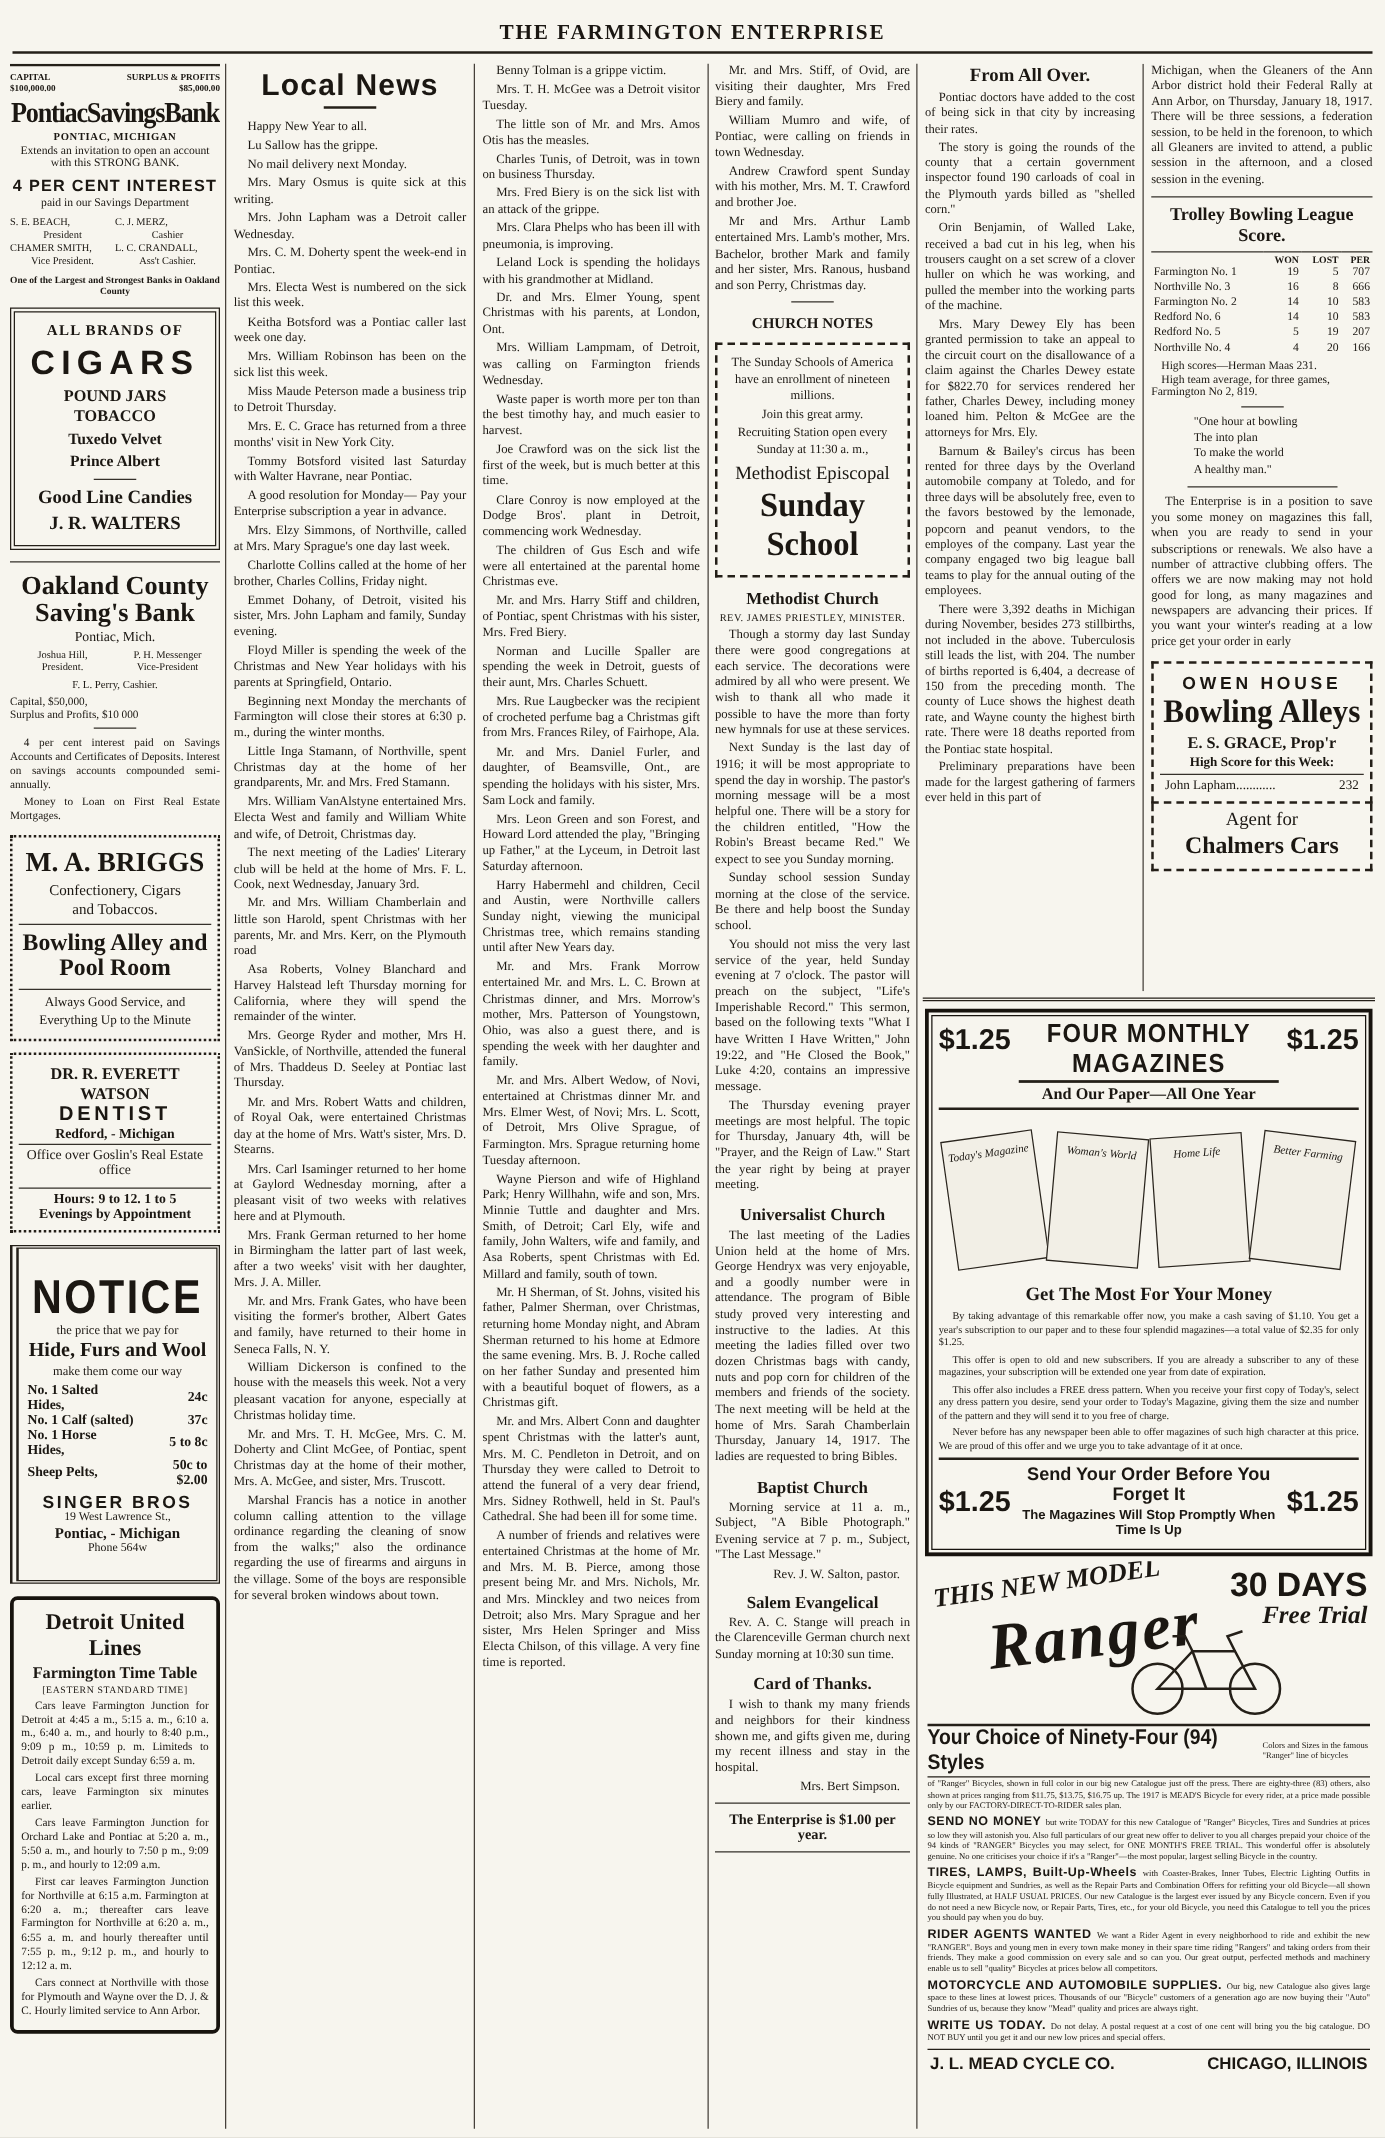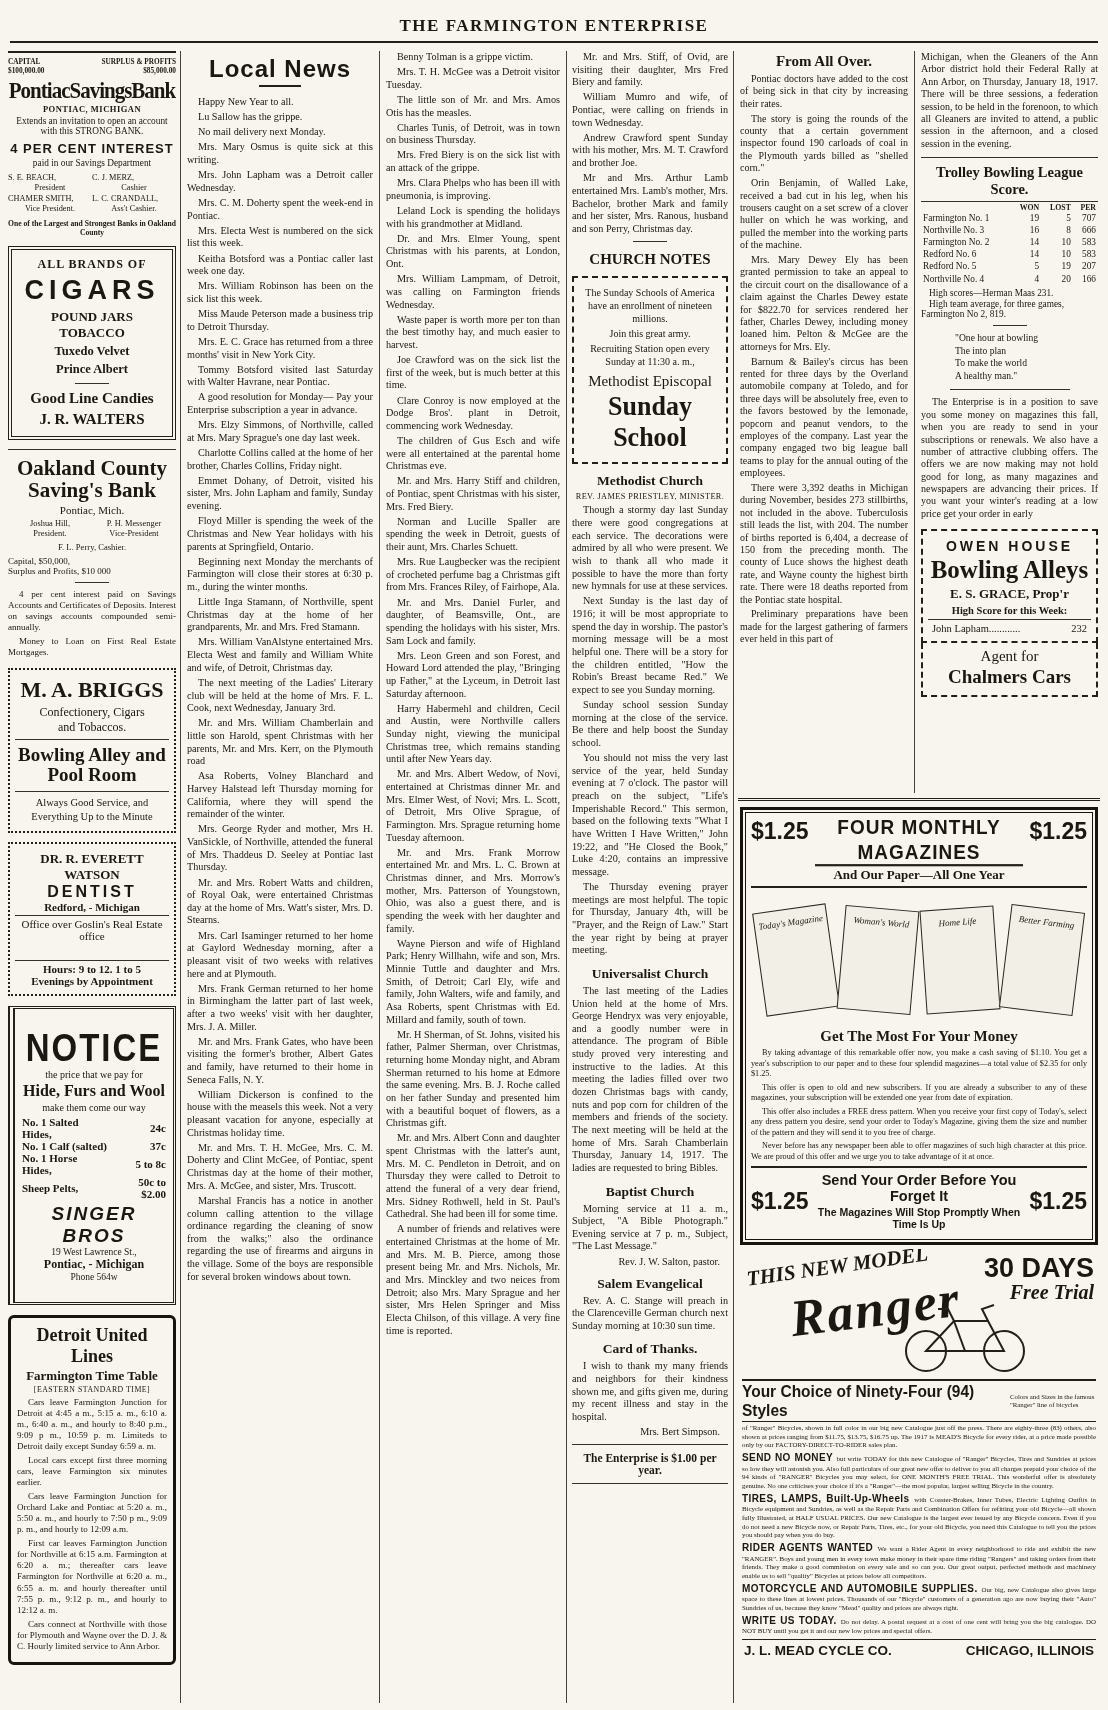--- a/index.html
+++ b/index.html
@@ -53,30 +53,30 @@
   .okl-off div{width:50%;text-align:center;line-height:1.25;}
   .okl-cash{font-size:8.6px;text-align:center;margin:2px 0 4px;}
   .okl-cap{font-size:9px;margin:4px 0 0;}
   .briggs-name{font-size:22px;font-weight:bold;}
   .briggs-sub{font-size:12px;margin:2px 0 4px;}
   .briggs-bowl{font-size:19px;font-weight:bold;line-height:1.1;border-top:1px solid #35302a;border-bottom:1px solid #35302a;padding:5px 0;margin:4px 0;}
   .briggs-foot{font-size:10.5px;line-height:1.3;}
   .dent-name{font-size:13px;font-weight:bold;}
   .dent-title{font-family:"Liberation Sans",sans-serif;font-size:16px;font-weight:bold;letter-spacing:3px;}
   .dent-line{font-size:11px;font-weight:bold;border-bottom:1px solid #35302a;padding-bottom:2px;margin-bottom:2px;}
-  .dent-office{font-size:11px;border-bottom:1px solid #35302a;padding-bottom:18px;margin-bottom:2px;}
+  .dent-office{font-size:11px;border-bottom:1px solid #35302a;padding-bottom:8px;margin-bottom:2px;}
   .dent-hours{font-size:11px;font-weight:bold;}
   .noticebox{border:3px double #241f18;border-left:7px double #241f18;padding:20px 5px;margin:10px 0;text-align:center;}
   .notice-name{font-family:"Liberation Sans",sans-serif;font-size:33px;font-weight:900;letter-spacing:2px;transform:scaleY(1.15);}
   .notice-sub{font-size:10px;margin:2px 0;}
   .notice-hide{font-size:16px;font-weight:bold;}
   .price{width:100%;border-collapse:collapse;margin:3px 0;}
   .price td{font-size:11px;font-weight:bold;padding:0 2px;text-align:left;}
   .price td:last-child{text-align:right;}
-  .singer{font-family:"Liberation Sans",sans-serif;font-size:19px;font-weight:bold;letter-spacing:2px;margin-top:3px;font-style:italic;}
+  .singer{font-family:"Liberation Sans",sans-serif;font-size:14px;font-weight:bold;letter-spacing:2px;margin-top:3px;}
   .singer-ad1{font-size:9.5px;}
   .singer-ad2{font-size:12px;font-weight:bold;}
   .dulbox{border:3px solid #17130e;border-radius:6px;padding:7px 6px;margin:10px 0;}
   .dul-name{font-size:18px;font-weight:bold;text-align:center;}
   .dul-sub{font-size:13px;font-weight:bold;text-align:center;margin:1px 0;}
   .dul-est{font-size:7.8px;text-align:center;letter-spacing:.5px;margin-bottom:3px;}
   .dulbox .para{font-size:9px;}
   
   .ssbox{border:2px dashed #241f18;padding:8px 5px;margin:8px 0;text-align:center;}
   .ss-line{font-size:10px;line-height:1.3;}
@@ -317,40 +317,40 @@
           <p class="para">Waste paper is worth more per ton than the best timothy hay, and much easier to harvest.</p>
           <p class="para">Joe Crawford was on the sick list the first of the week, but is much better at this time.</p>
           <p class="para">Clare Conroy is now employed at the Dodge Bros'. plant in Detroit, commencing work Wednesday.</p>
           <p class="para">The children of Gus Esch and wife were all entertained at the parental home Christmas eve.</p>
           <p class="para">Mr. and Mrs. Harry Stiff and children, of Pontiac, spent Christmas with his sister, Mrs. Fred Biery.</p>
           <p class="para">Norman and Lucille Spaller are spending the week in Detroit, guests of their aunt, Mrs. Charles Schuett.</p>
           <p class="para">Mrs. Rue Laugbecker was the recipient of crocheted perfume bag a Christmas gift from Mrs. Frances Riley, of Fairhope, Ala.</p>
           <p class="para">Mr. and Mrs. Daniel Furler, and daughter, of Beamsville, Ont., are spending the holidays with his sister, Mrs. Sam Lock and family.</p>
           <p class="para">Mrs. Leon Green and son Forest, and Howard Lord attended the play, "Bringing up Father," at the Lyceum, in Detroit last Saturday afternoon.</p>
           <p class="para">Harry Habermehl and children, Cecil and Austin, were Northville callers Sunday night, viewing the municipal Christmas tree, which remains standing until after New Years day.</p>
+          <p class="para">Mr. and Mrs. Frank Morrow entertained Mr. and Mrs. L. C. Brown at Christmas dinner, and Mrs. Morrow's mother, Mrs. Patterson of Youngstown, Ohio, was also a guest there, and is spending the week with her daughter and family.</p>
           <p class="para">Mr. and Mrs. Albert Wedow, of Novi, entertained at Christmas dinner Mr. and Mrs. Elmer West, of Novi; Mrs. L. Scott, of Detroit, Mrs Olive Sprague, of Farmington.  Mrs. Sprague returning home Tuesday afternoon.</p>
-          <p class="para">Mr. and Mrs. Frank Morrow entertained Mr. and Mrs. L. C. Brown at Christmas dinner, and Mrs. Morrow's mother, Mrs. Patterson of Youngstown, Ohio, was also a guest there, and is spending the week with her daughter and family.</p>
           <p class="para">Wayne Pierson and wife of Highland Park; Henry Willhahn, wife and son, Mrs. Minnie Tuttle and daughter and Mrs. Smith, of Detroit; Carl Ely, wife and family, John Walters, wife and family, and Asa Roberts, spent Christmas with Ed. Millard and family, south of town.</p>
           <p class="para">Mr. H Sherman, of St. Johns, visited his father, Palmer Sherman, over Christmas, returning home Monday night, and Abram Sherman returned to his home at Edmore the same evening.  Mrs. B. J. Roche called on her father Sunday and presented him with a beautiful boquet of flowers, as a Christmas gift.</p>
           <p class="para">Mr. and Mrs. Albert Conn and daughter spent Christmas with the latter's aunt, Mrs. M. C. Pendleton in Detroit, and on Thursday they were called to Detroit to attend the funeral of a very dear friend, Mrs. Sidney Rothwell, held in St. Paul's Cathedral.  She had been ill for some time.</p>
           <p class="para">A number of friends and relatives were entertained Christmas at the home of Mr. and Mrs. M. B. Pierce, among those present being Mr. and Mrs. Nichols, Mr. and Mrs. Minckley and two neices from Detroit; also Mrs. Mary Sprague and her sister, Mrs Helen Springer and Miss Electa Chilson, of this village.  A very fine time is reported.</p>
         </div>
     </div>
 
     <div class="vr"></div>
 
     <div class="col c4">
       <div>
           <p class="para">Mr. and Mrs. Stiff, of Ovid, are visiting their daughter, Mrs Fred Biery and family.</p>
           <p class="para">William Mumro and wife, of Pontiac, were calling on friends in town Wednesday.</p>
           <p class="para">Andrew Crawford spent Sunday with his mother, Mrs. M. T. Crawford and brother Joe.</p>
           <p class="para">Mr and Mrs. Arthur Lamb entertained Mrs. Lamb's mother, Mrs. Bachelor, brother Mark and family and her sister, Mrs. Ranous, husband and son Perry, Christmas day.</p>
         </div>
       <div class="shortsep"></div>
-      <div class="sec-head" style="font-size:15px">CHURCH NOTES</div>
+      <div class="sec-head" style="font-size:12px">CHURCH NOTES</div>
 
       <div class="ssbox">
         <div class="ss-line">The Sunday Schools of America have an enrollment of nineteen millions.</div>
         <div class="ss-join">Join this great army.</div>
         <div class="ss-line">Recruiting Station open every Sunday at 11:30 a. m.,</div>
         <div class="ss-me">Methodist Episcopal</div>
         <div class="ss-name">Sunday School</div>
       </div>
 
       <div>

